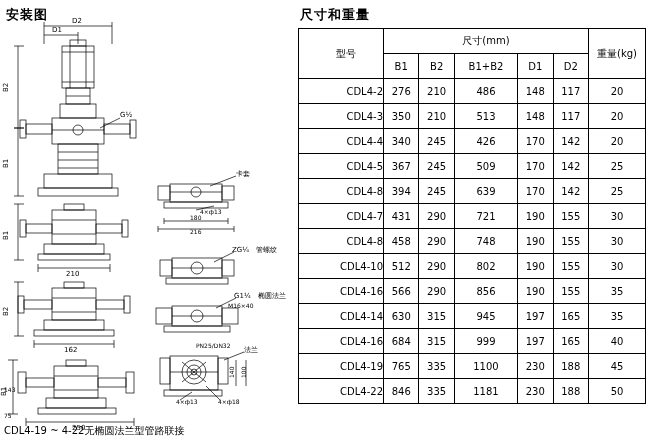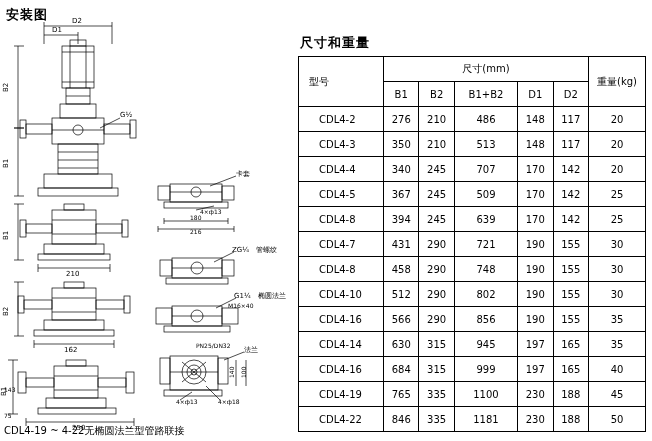--- a/index.html
+++ b/index.html
@@ -10,33 +10,33 @@
   }
   .page{position:relative;width:652px;height:441px;}
 
   
   .left{position:absolute;left:0;top:0;width:292px;height:441px;}
   .left-title{position:absolute;left:6px;top:6px;font-size:13px;font-weight:bold;letter-spacing:1px;}
   .left-caption{position:absolute;left:4px;top:424px;font-size:10px;white-space:nowrap;}
   .draw-svg{position:absolute;left:0;top:0;}
 
   
-  .right{position:absolute;left:296px;top:0;width:356px;height:376px;margin-top:28px;}
+  .right{position:absolute;left:296px;top:0;width:356px;height:376px;}
   .right-title{position:absolute;left:4px;top:6px;font-size:13px;font-weight:bold;letter-spacing:1px;}
   table{
     position:absolute;left:2px;top:28px;
     border-collapse:collapse;width:348px;
     font-size:10px;
   }
   th,td{border:1px solid #000;text-align:center;padding:0;height:24px;font-weight:normal;}
   thead th{font-size:10px;}
-  .model-col{width:74px;text-align:left;padding-left:10px;}
+  .model-col{width:74px;text-align:center;padding-left:10px;}
   .w-col{width:56px;}
   tbody td{font-size:10px;}
-  tbody tr td:first-child{text-align:left;padding-left:20px;}
+  tbody tr td:first-child{text-align:right;padding-left:20px;}
 </style>
 </head>
 <body>
 
 <div class="page">
 
   <div class="left">
     <div class="left-title">安装图</div>
 
     <svg class="draw-svg" width="292" height="441" viewBox="0 0 292 441">
@@ -256,21 +256,21 @@
           <td>210</td>
           <td>513</td>
           <td>148</td>
           <td>117</td>
           <td>20</td>
         </tr>
         <tr>
           <td>CDL4-4</td>
           <td>340</td>
           <td>245</td>
-          <td>707</td>
+          <td>426</td>
           <td>170</td>
           <td>142</td>
           <td>20</td>
         </tr>
         <tr>
           <td>CDL4-5</td>
           <td>367</td>
           <td>245</td>
           <td>509</td>
           <td>170</td>

